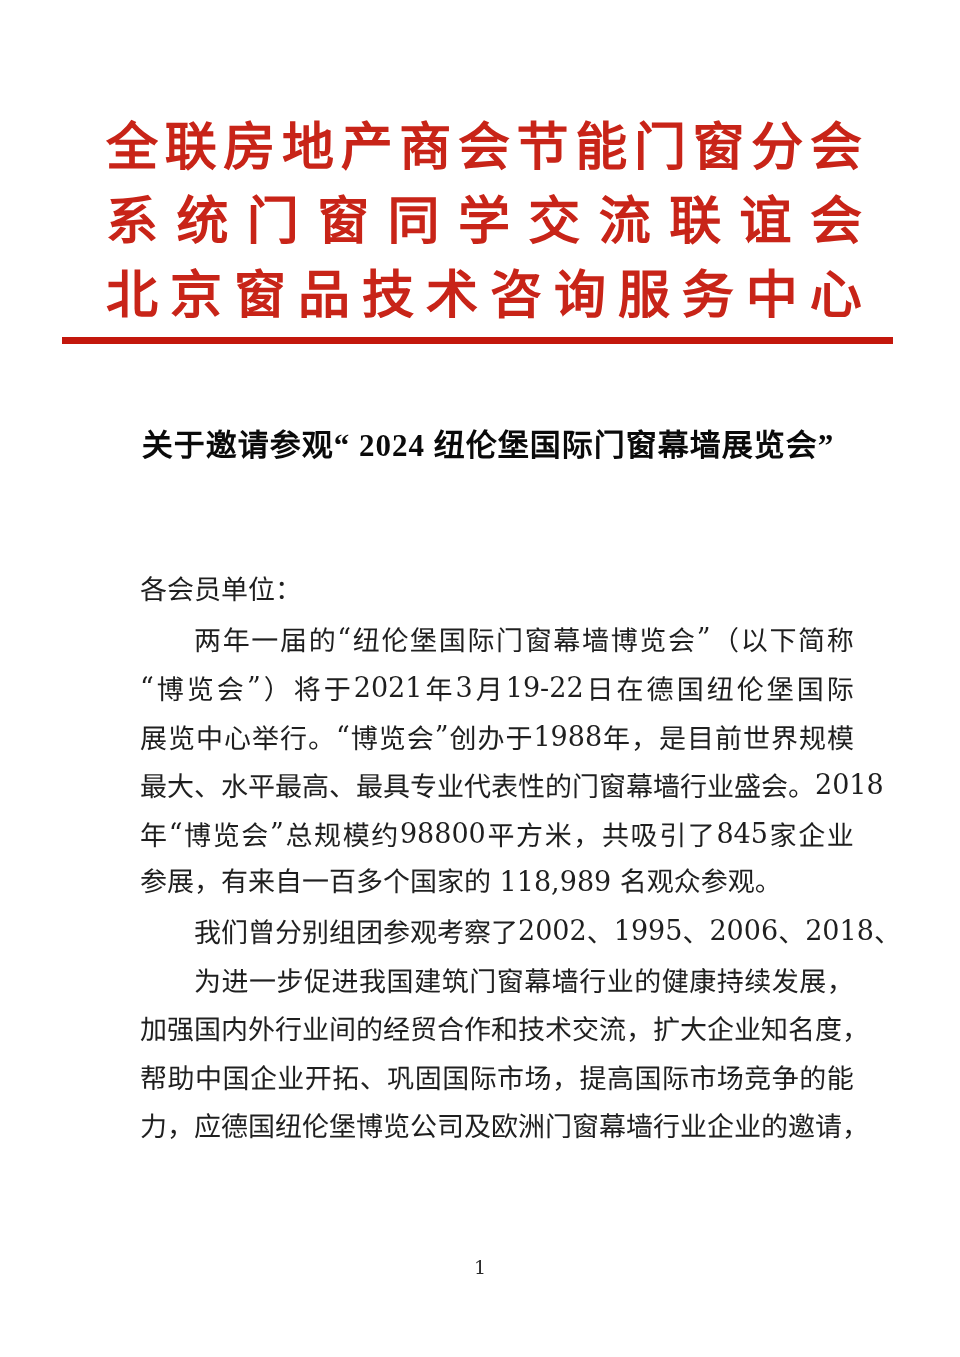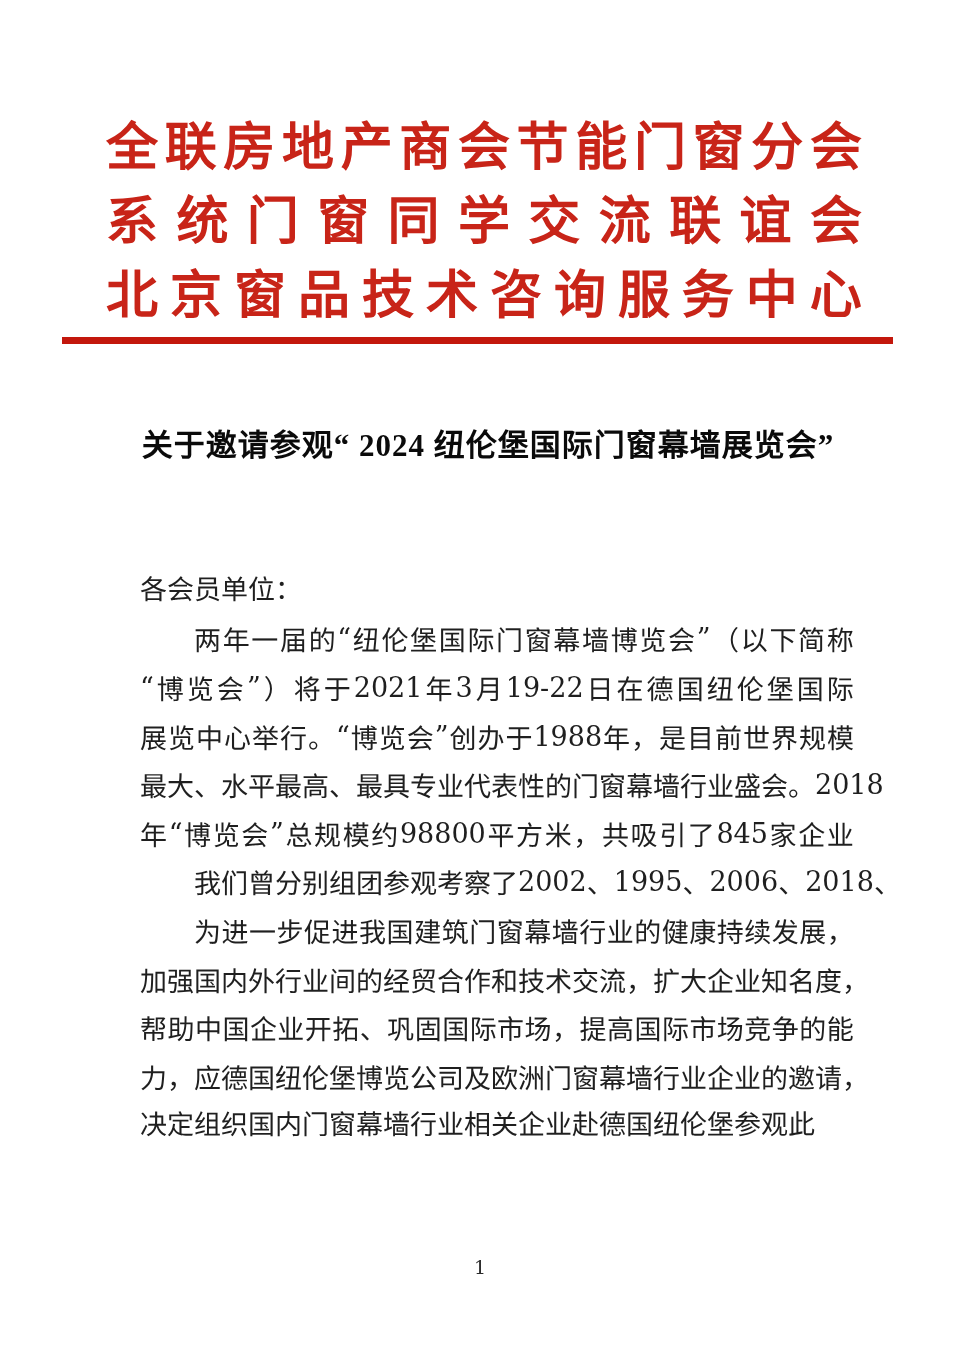--- a/index.html
+++ b/index.html
@@ -269,20 +269,21 @@
         <span>，</span>
         <span>共</span>
         <span>吸</span>
         <span>引</span>
         <span>了</span>
         <span>845</span>
         <span>家</span>
         <span>企</span>
         <span>业</span>
       </div>
+      <div class="body-line plain">参展，有来自一百多个国家的 118,989 名观众参观。</div>
       <div class="body-line just" style="padding-left: 54px;">
         <span>我</span>
         <span>们</span>
         <span>曾</span>
         <span>分</span>
         <span>别</span>
         <span>组</span>
         <span>团</span>
         <span>参</span>
         <span>观</span>
@@ -403,18 +404,17 @@
         <span>墙</span>
         <span>行</span>
         <span>业</span>
         <span>企</span>
         <span>业</span>
         <span>的</span>
         <span>邀</span>
         <span>请</span>
         <span>，</span>
       </div>
-      <div class="body-line plain">决定组织国内门窗幕墙行业相关企业赴德国纽伦堡参观此</div>
     </main>
 
   <footer class="page-number">1</footer>
 
 </div>
 
 </body></html>

